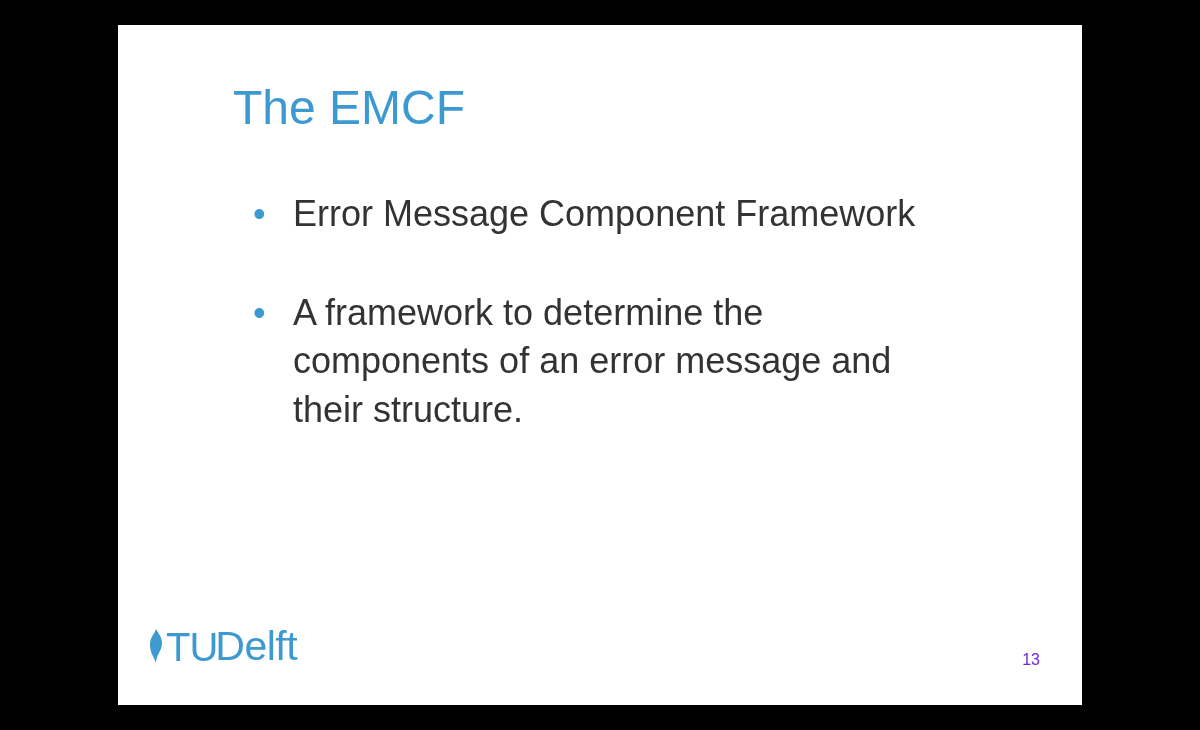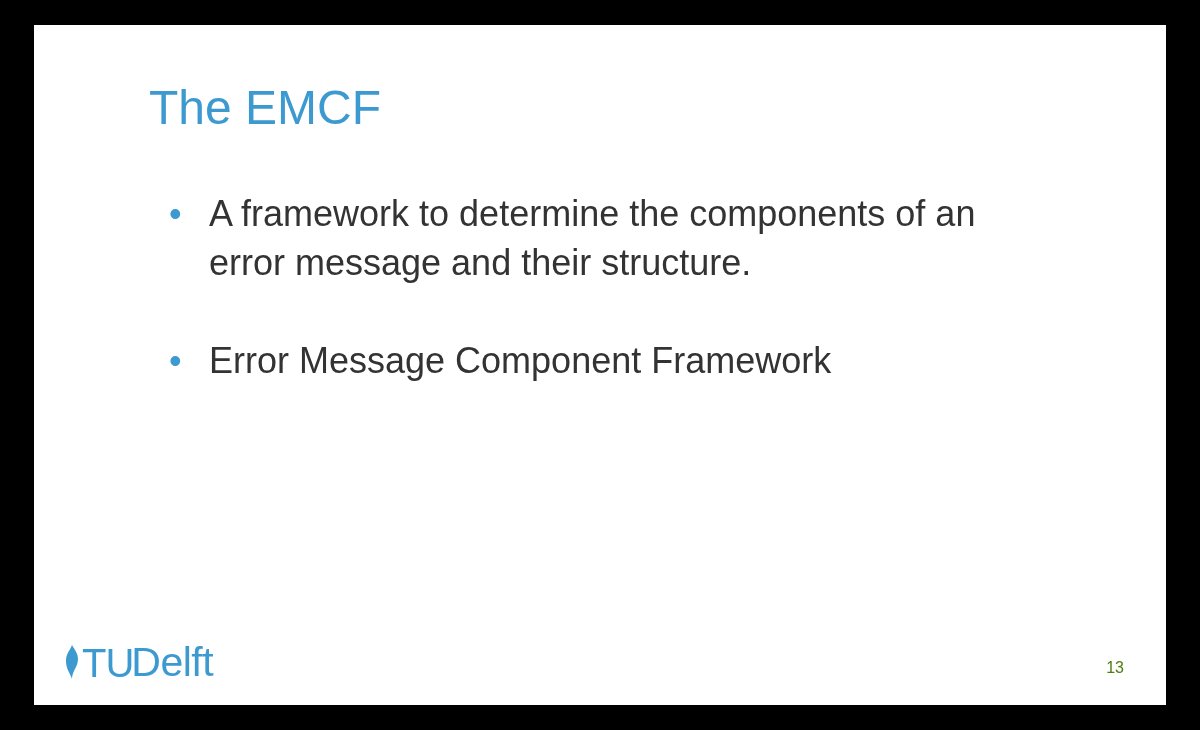--- a/index.html
+++ b/index.html
@@ -10,21 +10,21 @@
     body {
       width: 1200px;
       height: 730px;
       background: #000;
       display: flex;
       align-items: center;
       justify-content: center;
       font-family: Arial, Helvetica, sans-serif;
     }
     .slide {
-      width: 1132px;
+      width: 964px;
       height: 680px;
       background: #fff;
       position: relative;
       padding: 55px 115px 0 115px;
     }
     .title {
       font-size: 48px;
       color: #3d9ad1;
       font-weight: normal;
       margin-bottom: 55px;
@@ -44,21 +44,21 @@
     .bullets li::before {
       content: "•";
       position: absolute;
       left: 0;
       top: 0;
       color: #3d9ad1;
       font-size: 36px;
     }
     .logo {
       position: absolute;
-      bottom: 22px;
+      bottom: 38px;
       left: 25px;
       color: #3d9ad1;
       display: flex;
       align-items: flex-end;
       gap: 0;
     }
     .logo-flame {
       width: 26px;
       height: 38px;
       margin-right: -3px;
@@ -72,34 +72,34 @@
     }
     .logo-delft {
       font-size: 41px;
       font-weight: 300;
       letter-spacing: -0.5px;
       line-height: 1;
       margin-left: -2px;
     }
     .pagenum {
       position: absolute;
-      bottom: 28px;
+      bottom: 36px;
       right: 42px;
-      color: #4d7c0f;
+      color: #6d28d9;
       font-size: 16px;
     }
   </style>
 </head>
 <body>
 
 <div class="slide">
   <h1 class="title">The EMCF</h1>
   <ul class="bullets">
+    <li>Error Message Component Framework</li>
     <li>A framework to determine the components of an error message and their structure.</li>
-    <li>Error Message Component Framework</li>
   </ul>
   <div class="logo">
     <svg class="logo-flame" viewBox="0 0 26 38">
       <path d="M 13 2 C 11 8 7 10 7 18 C 7 26 11 30 13 36 C 13 28 19 24 19 16 C 19 10 15 6 13 2 Z" fill="#3d9ad1"></path>
     </svg>
     <span class="logo-tu">TU</span>
     <span class="logo-delft">Delft</span>
   </div>
   <div class="pagenum">13</div>
 </div>

